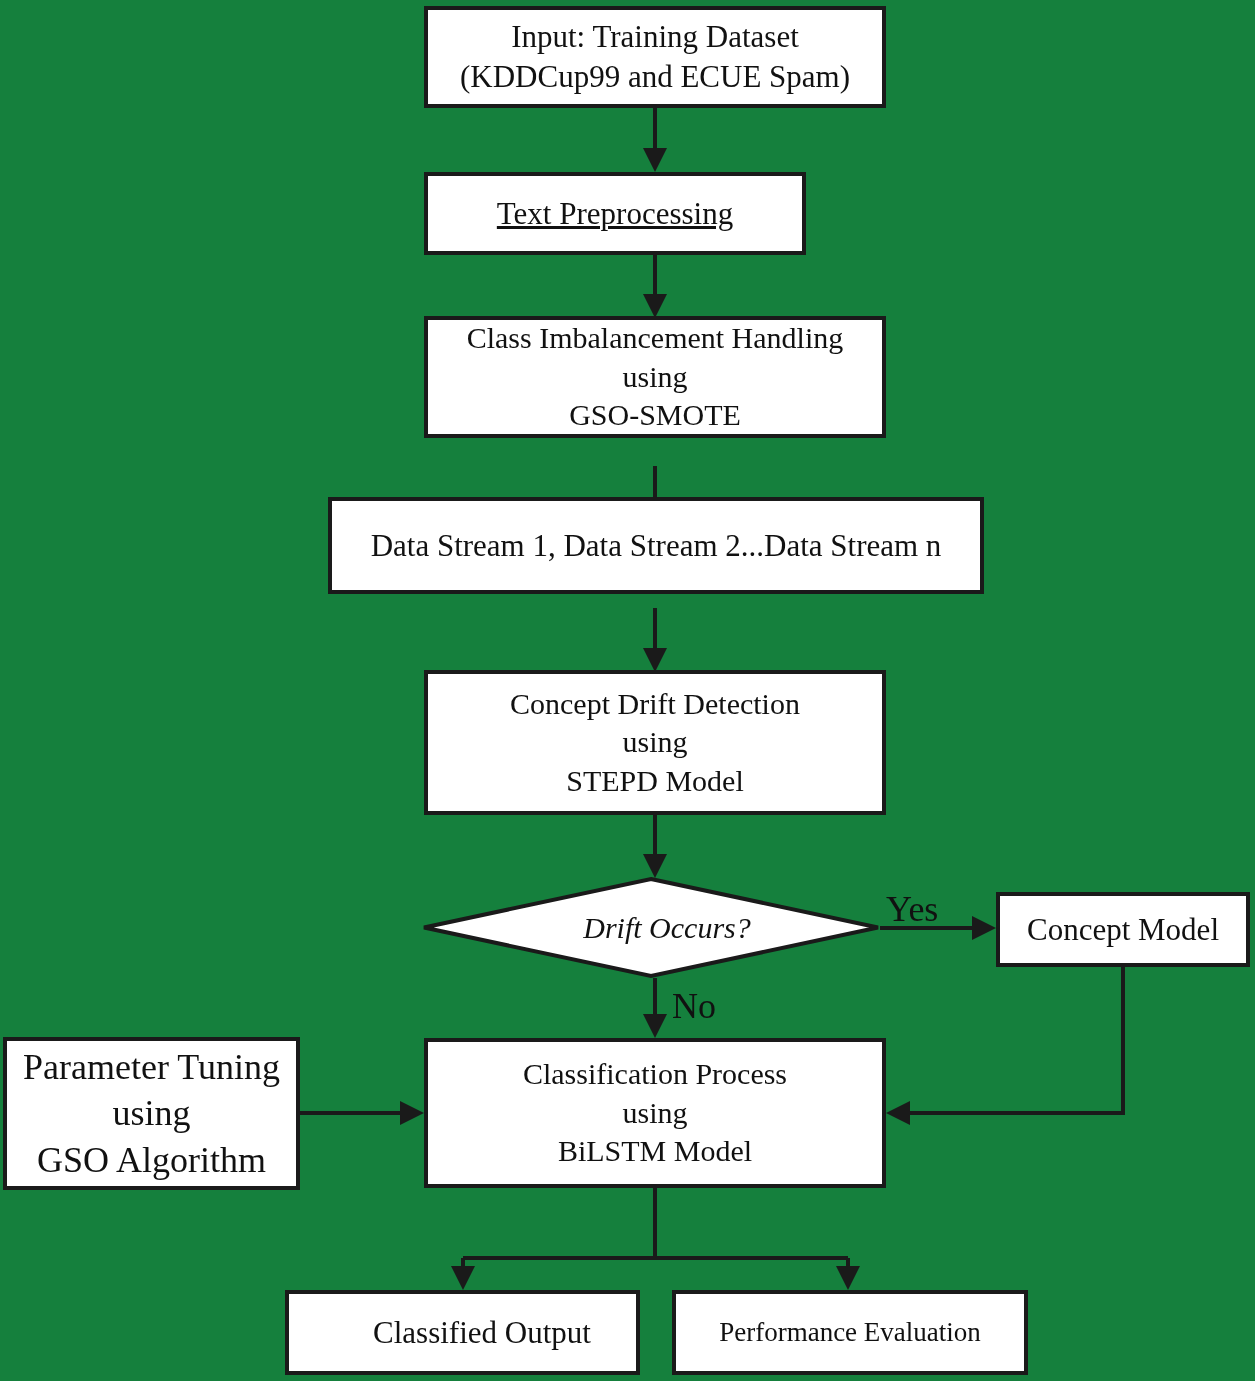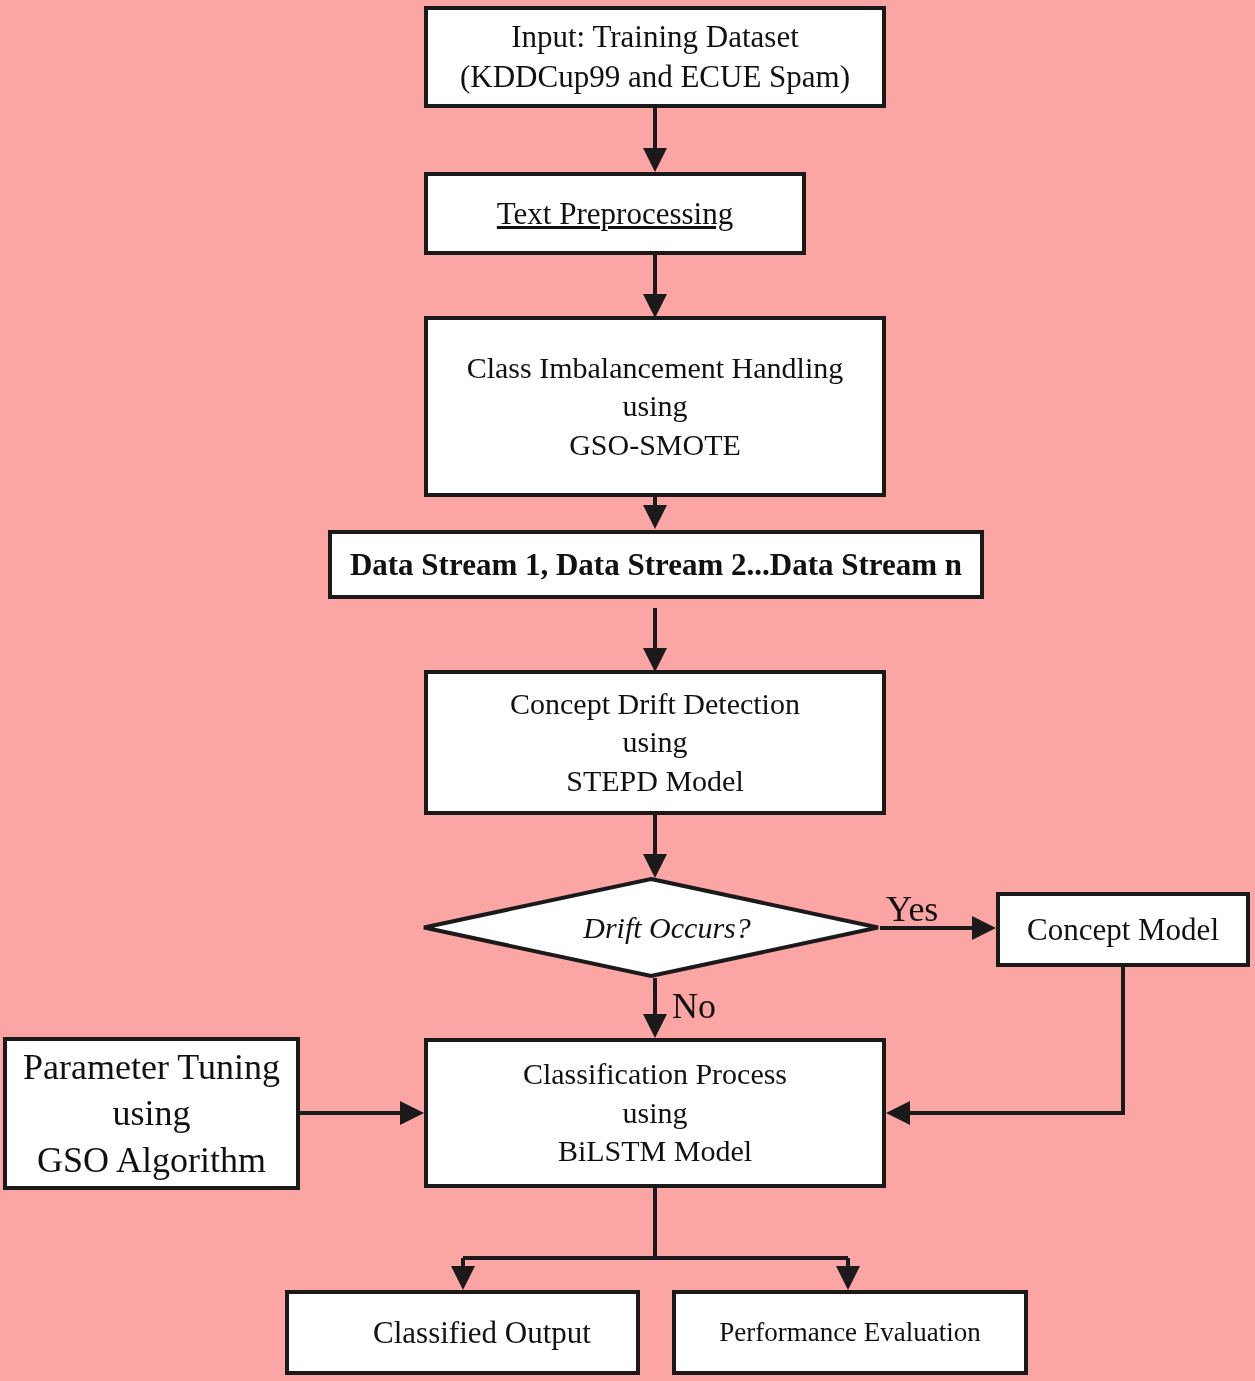--- a/index.html
+++ b/index.html
@@ -4,21 +4,21 @@
 <style>
   html, body {
     margin: 0;
     padding: 0;
     background: #ffffff;
   }
   #canvas {
     position: relative;
     width: 1255px;
     height: 1381px;
-    background: #fca5a5;
+    background: #15803d;
     overflow: hidden;
     font-family: "Liberation Serif", "DejaVu Serif", serif;
     color: #111111;
   }
   .node {
     position: absolute;
     box-sizing: border-box;
     border: 4px solid #1a1a1a;
     background: #ffffff;
     display: flex;
@@ -132,25 +132,25 @@
       <polygon class="arrowhead" points="463,1290 451,1266 475,1266"></polygon>
       <polygon class="arrowhead" points="848,1290 836,1266 860,1266"></polygon>
     </g>
   </svg>
 
   <div class="node" style="left:424px; top:6px; width:462px; height:102px; font-size:31px;">Input: Training Dataset
 (KDDCup99 and ECUE Spam)</div>
 
   <div class="node" style="left:424px; top:172px; width:382px; height:83px; font-size:31px;text-decoration:underline;">Text Preprocessing</div>
 
-  <div class="node" style="left:424px; top:316px; width:462px; height:181px; font-size:30px;">Class Imbalancement Handling
+  <div class="node" style="left:424px; top:316px; width:462px; height:122px; font-size:30px;">Class Imbalancement Handling
 using
 GSO-SMOTE</div>
 
-  <div class="node" style="left:328px; top:530px; width:656px; height:69px; font-size:31px;font-weight:bold;">Data Stream 1, Data Stream 2...Data Stream n</div>
+  <div class="node" style="left:328px; top:497px; width:656px; height:97px; font-size:31px;">Data Stream 1, Data Stream 2...Data Stream n</div>
 
   <div class="node" style="left:424px; top:670px; width:462px; height:145px; font-size:30px;">Concept Drift Detection
 using
 STEPD Model</div>
 
   <div class="diamond-wrap" style="left:422px; top:877px; width:458px; height:101px;">
     <svg width="458" height="101" viewBox="0 0 458 101">
       <polygon points="229,2 456,50.5 229,99 2,50.5" fill="#ffffff" stroke="#1a1a1a" stroke-width="4" stroke-linejoin="miter"></polygon>
     </svg>
     <div class="diamond-label">Drift Occurs?</div>

